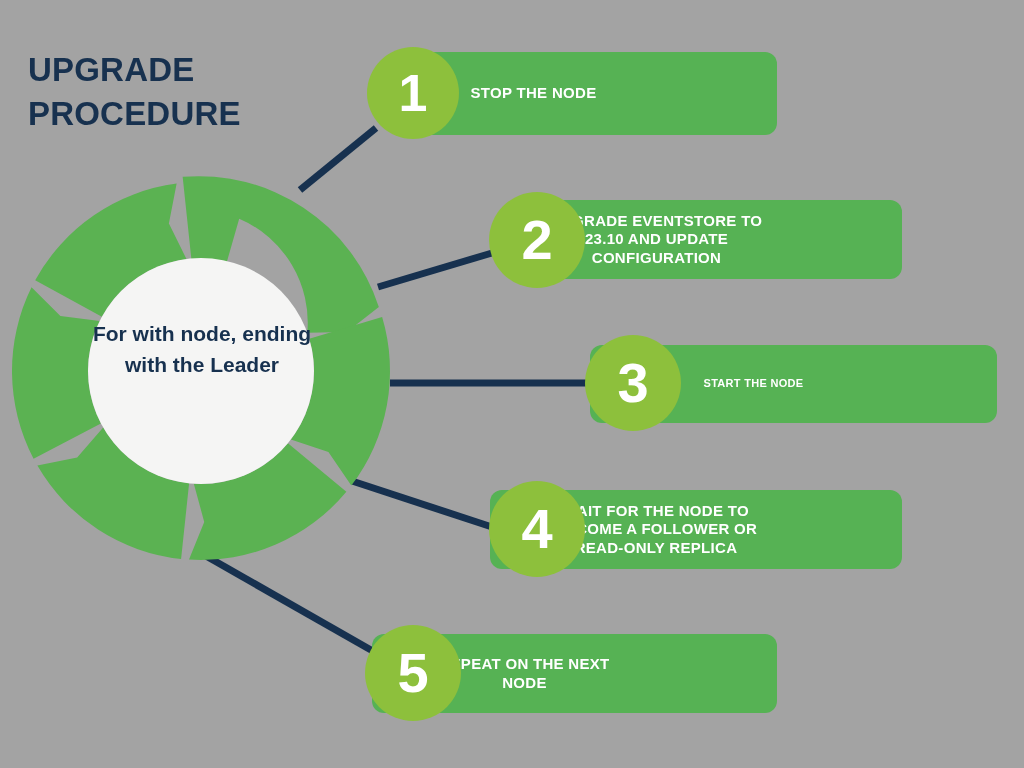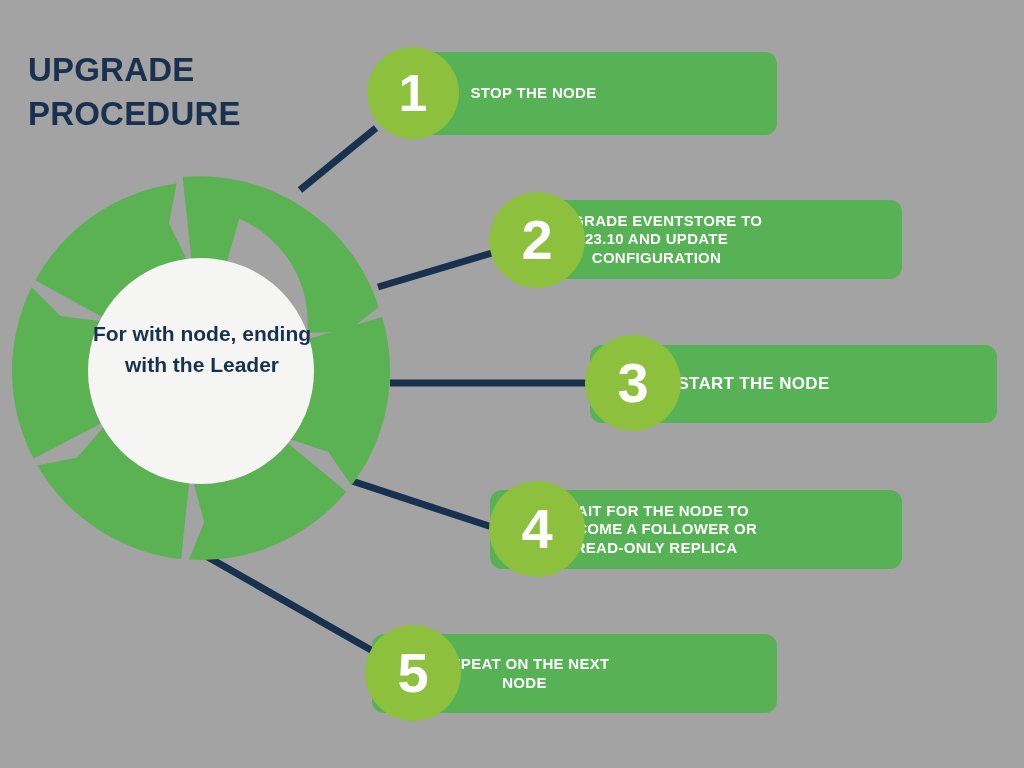--- a/index.html
+++ b/index.html
@@ -140,21 +140,21 @@
       <div class="step">
         <div class="step-bar" style="left: 535px; top: 200px; width: 367px; height: 79px; background: rgb(86, 178, 84);">
           <div class="step-label" style="font-size: 15px; transform: translateX(-62px);">UPGRADE EVENTSTORE TO
 23.10 AND UPDATE
 CONFIGURATION</div>
         </div>
         <div class="step-circle" style="left: 489px; top: 192px; width: 96px; height: 96px; background: rgb(141, 192, 60); font-size: 56px;">2</div>
       </div>
       <div class="step">
         <div class="step-bar" style="left: 590px; top: 345px; width: 407px; height: 78px; background: rgb(86, 178, 84);">
-          <div class="step-label" style="font-size: 17px; transform: translateX(-40px);">START THE NODE</div>
+          <div class="step-label" style="font-size: 11px; transform: translateX(-40px);">START THE NODE</div>
         </div>
         <div class="step-circle" style="left: 585px; top: 335px; width: 96px; height: 96px; background: rgb(141, 192, 60); font-size: 56px;">3</div>
       </div>
       <div class="step">
         <div class="step-bar" style="left: 490px; top: 490px; width: 412px; height: 79px; background: rgb(86, 178, 84);">
           <div class="step-label" style="font-size: 15px; transform: translateX(-40px);">WAIT FOR THE NODE TO
 BECOME A FOLLOWER OR
 READ-ONLY REPLICA</div>
         </div>
         <div class="step-circle" style="left: 489px; top: 481px; width: 96px; height: 96px; background: rgb(141, 192, 60); font-size: 56px;">4</div>

